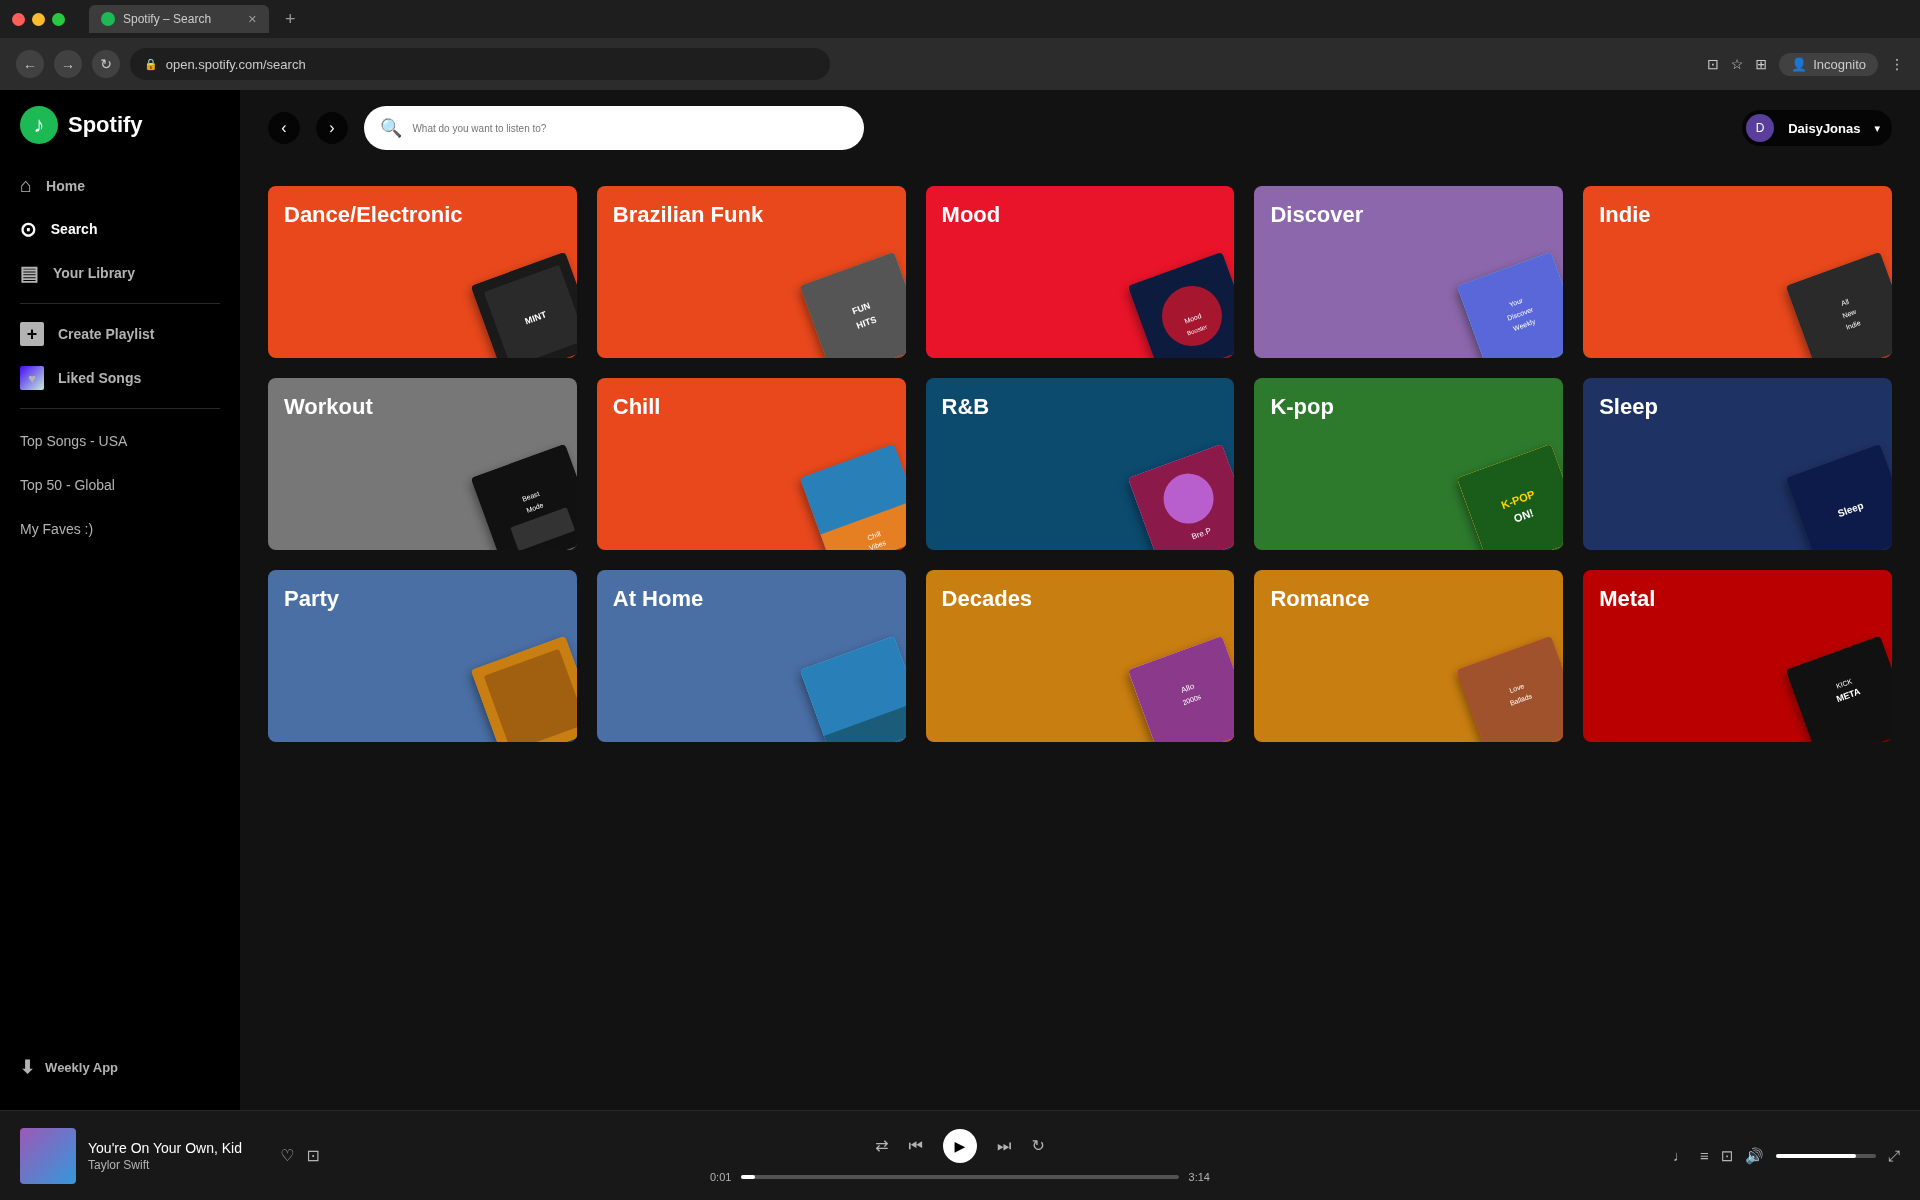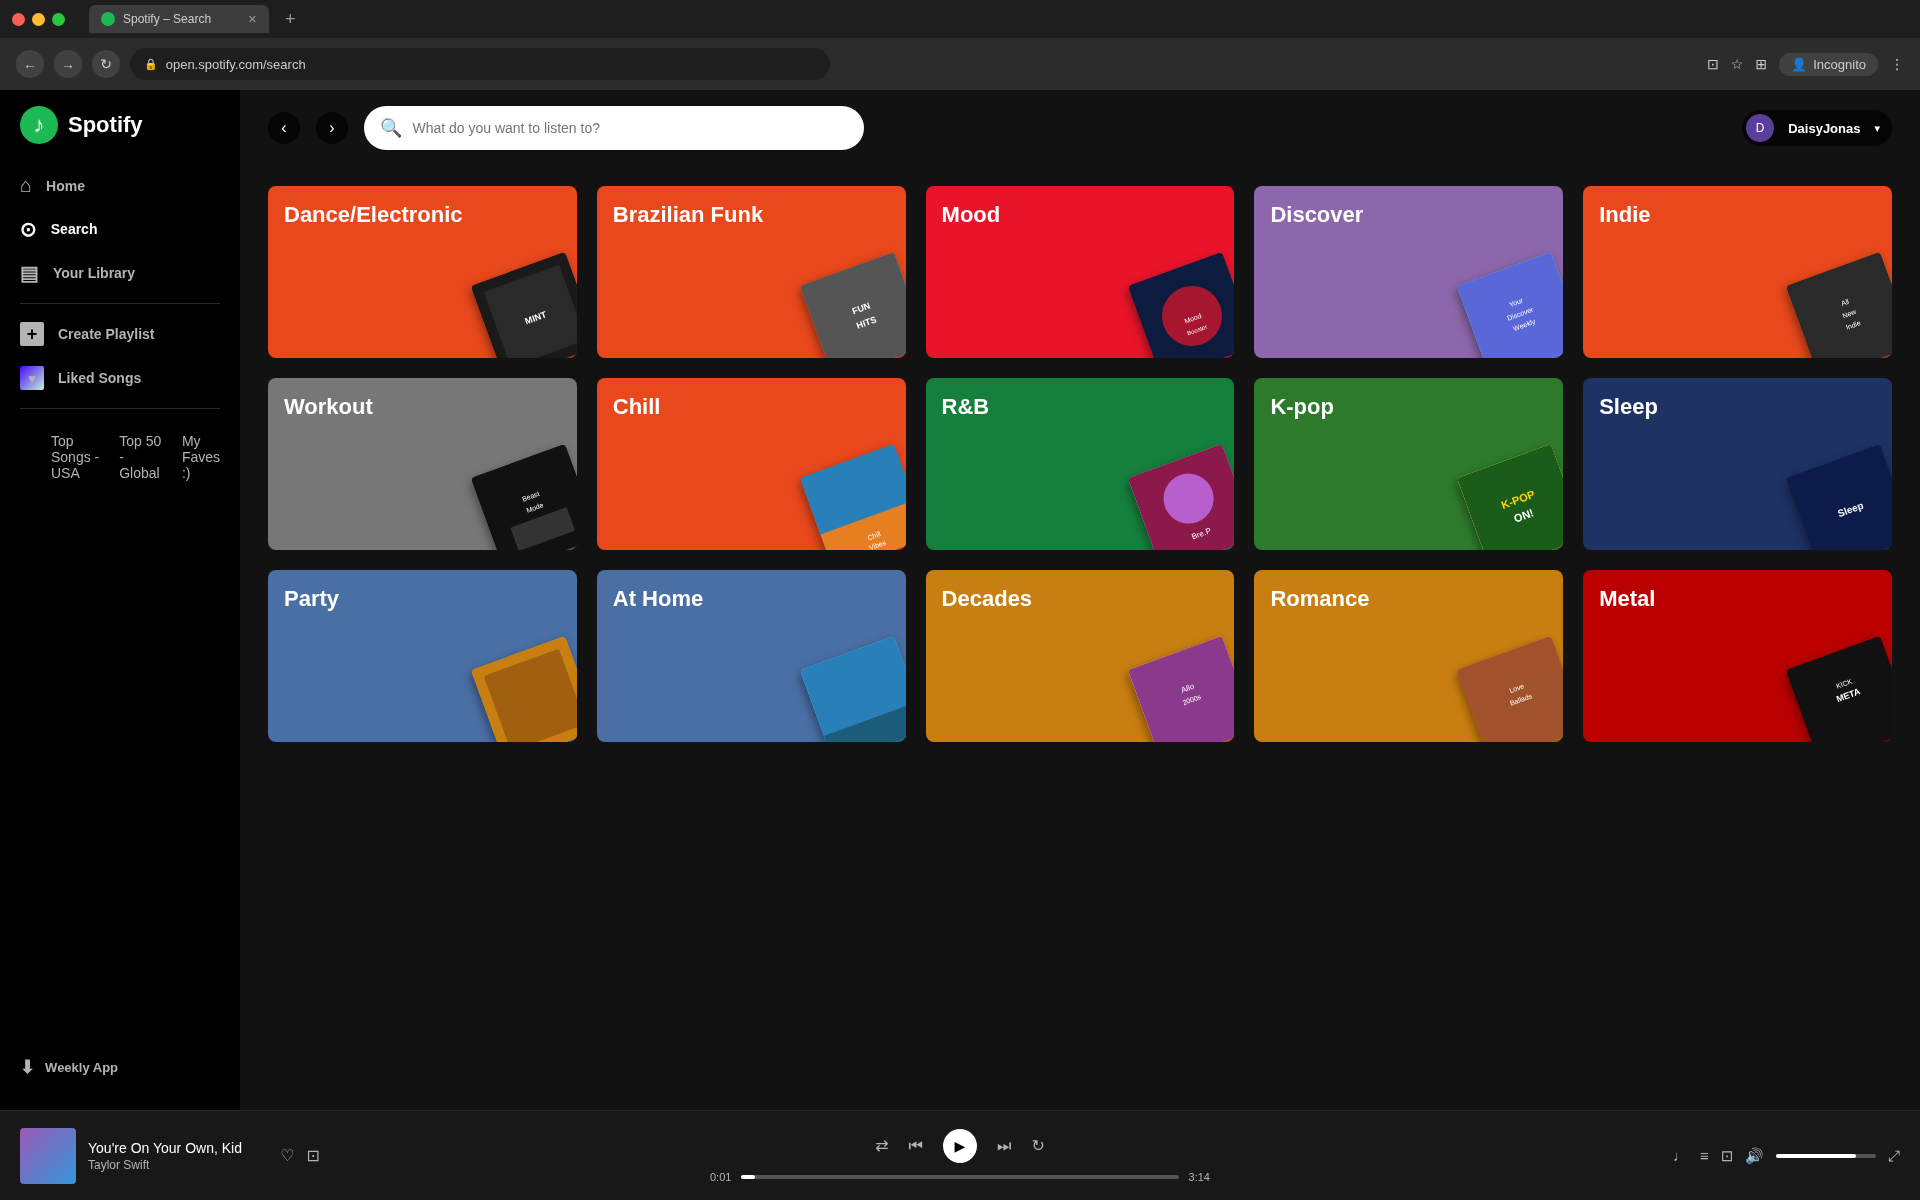--- a/index.html
+++ b/index.html
@@ -191,23 +191,22 @@
     .heart-box {
       width: 24px; height: 24px;
       background: linear-gradient(135deg, #450af5, #c4efd9);
       border-radius: 2px;
       display: flex; align-items: center; justify-content: center;
       font-size: 13px;
     }
     .sidebar-playlists {
       padding: 12px 20px;
       display: flex;
-      flex-direction: row;
+      flex-direction: column;
       gap: 20px;
-      margin-left: 31px;
     }
     .playlist-item {
       color: #b3b3b3;
       font-size: 14px;
       padding: 4px 0;
       cursor: pointer;
     }
     .sidebar-bottom {
       margin-top: auto;
       padding: 16px 20px;
@@ -258,21 +257,21 @@
       display: flex;
       align-items: center;
       padding: 0 16px;
       gap: 10px;
     }
     .search-icon { font-size: 18px; color: #000; }
     .search-input {
       flex: 1;
       border: none;
       background: transparent;
-      font-size: 14px;
+      font-size: 10px;
       color: #b91c1c;
       outline: none;
     }
     .user-badge {
       margin-left: auto;
       display: flex;
       align-items: center;
       gap: 8px;
       background: rgba(0,0,0,0.7);
       border-radius: 20px;
@@ -315,21 +314,21 @@
     }
 
     
     .card-dance { background: #e8481c; }
     .card-brazilian { background: #e8481c; }
     .card-mood { background: #e91429; }
     .card-discover { background: #8d67ab; }
     .card-indie { background: #e8481c; }
     .card-workout { background: #777; }
     .card-chill { background: #e8481c; }
-    .card-rnb { background: #15803d; }
+    .card-rnb { background: #0c4a6e; }
     .card-kpop { background: #2d7a2d; }
     .card-sleep { background: #1e3264; }
     .card-party { background: #4a6fa5; }
     .card-athome { background: #4a6fa5; }
     .card-decades { background: #c97e11; }
     .card-romance { background: #c97e11; }
     .card-metal { background: #ba0000; }
 
     
     .genre-card .album-art {

